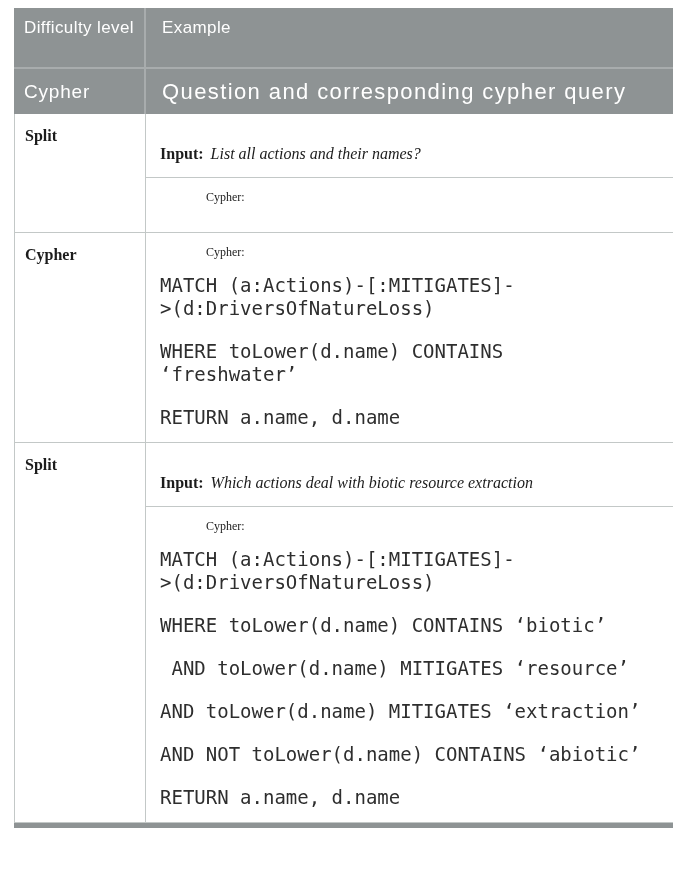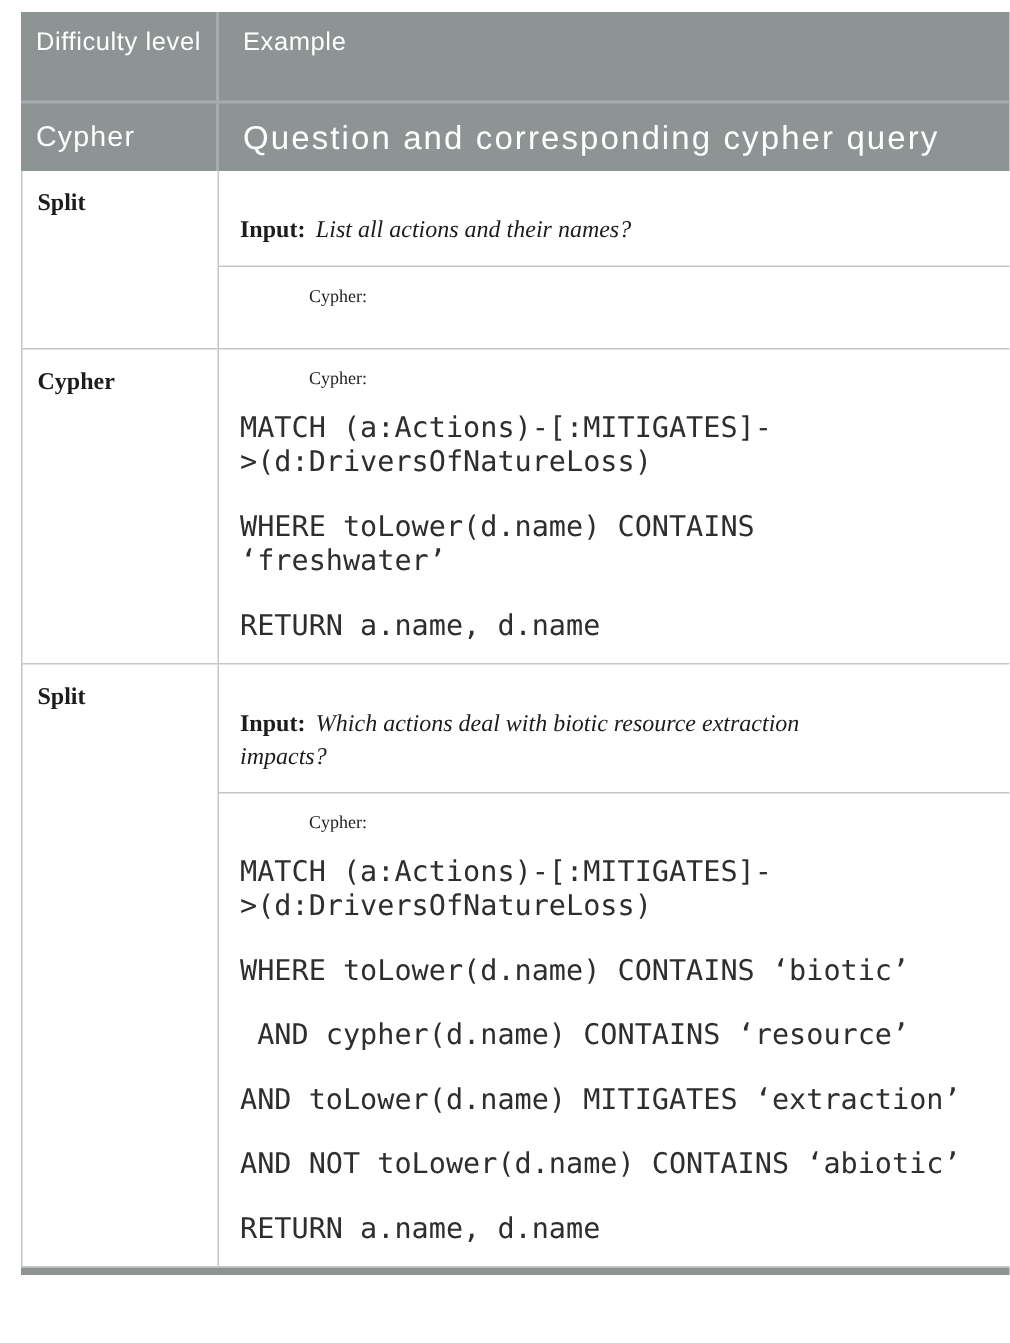--- a/index.html
+++ b/index.html
@@ -95,33 +95,32 @@
               <div class="code-line">RETURN a.name, d.name</div>
             </div>
           </div>
         </div>
       </div>
       <div class="brow">
         <div class="split-cell">Split</div>
         <div class="example-cell">
           <div class="input-block">
             <div class="input-line"><span class="input-label">Input:</span><span class="q-frag">Which actions deal with biotic resource extraction</span></div>
-            <div class="input-line"><span class="q-frag">impacts?</span></div>
           </div>
           <div class="cypher-block">
             <div class="cypher-label">Cypher:</div>
             <div class="code-group">
               <div class="code-line">MATCH (a:Actions)-[:MITIGATES]-</div>
               <div class="code-line">&gt;(d:DriversOfNatureLoss)</div>
             </div>
             <div class="code-group">
               <div class="code-line">WHERE toLower(d.name) CONTAINS ‘biotic’</div>
             </div>
             <div class="code-group">
-              <div class="code-line"> AND cypher(d.name) CONTAINS ‘resource’</div>
+              <div class="code-line"> AND toLower(d.name) MITIGATES ‘resource’</div>
             </div>
             <div class="code-group">
               <div class="code-line">AND toLower(d.name) MITIGATES ‘extraction’</div>
             </div>
             <div class="code-group">
               <div class="code-line">AND NOT toLower(d.name) CONTAINS ‘abiotic’</div>
             </div>
             <div class="code-group">
               <div class="code-line">RETURN a.name, d.name</div>
             </div>

